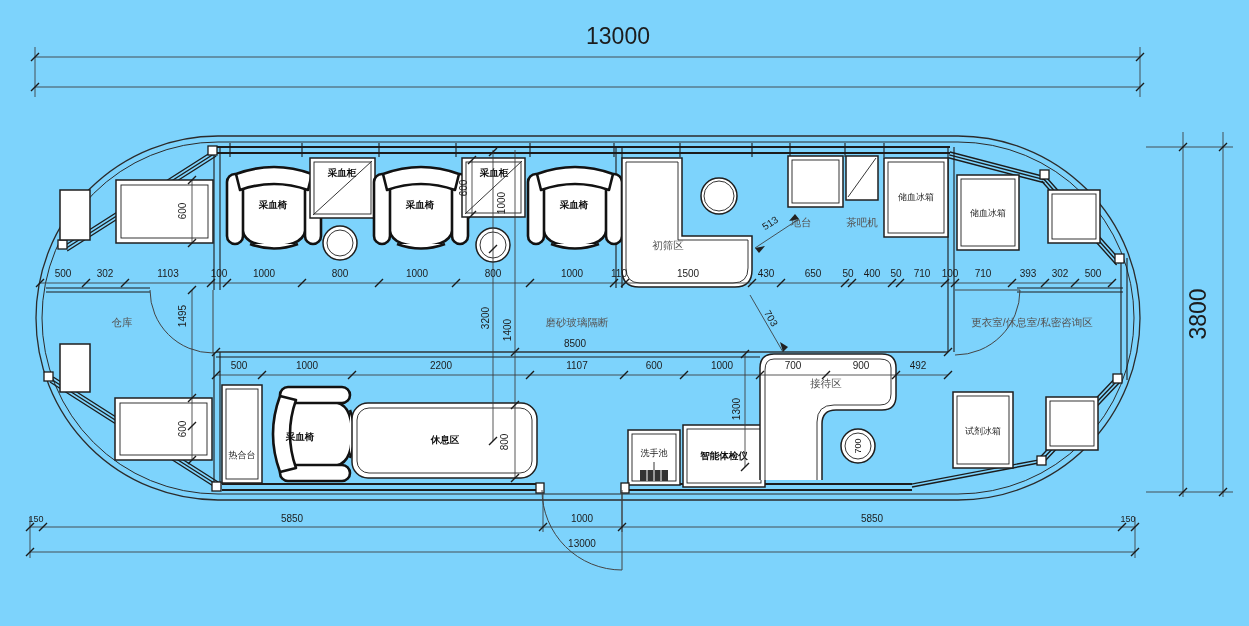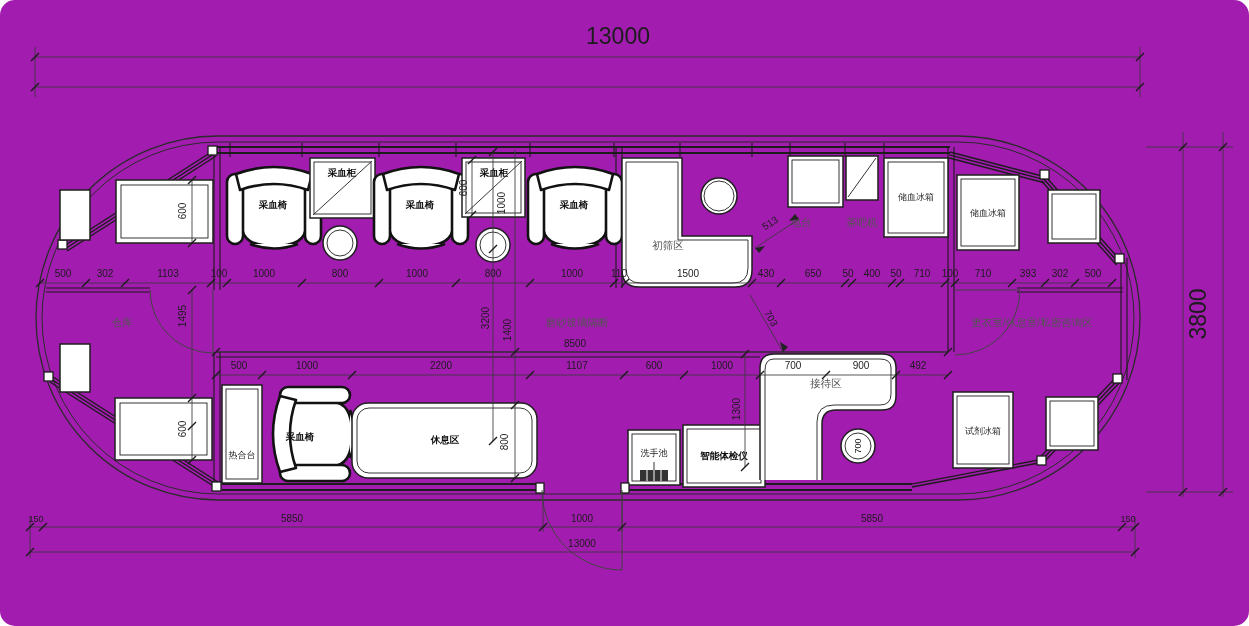--- a/index.html
+++ b/index.html
@@ -1,16 +1,16 @@
 <!DOCTYPE html>
 <html><head>
 <meta charset="utf-8">
 <style>
   html,body{margin:0;padding:0;background:#fff;}
-  #stage{width:1249px;height:626px;position:relative;background:#a21caf;overflow:hidden;border-radius:15px;}
+  #stage{width:1249px;height:626px;position:relative;background:#7dd3fc;overflow:hidden;}
   svg{display:block;}
   .hull{stroke:#2b2b2b;stroke-width:1.3;fill:none}
   .w{stroke:#1c1c1c;stroke-width:1.8;fill:none}
   .w2{stroke:#1c1c1c;stroke-width:1.1;fill:none}
   .tri{stroke:#1c1c1c;stroke-width:1.4;fill:none}
   .f{fill:#fff;stroke:#1f1f1f;stroke-width:1.5}
   .fi{fill:none;stroke:#1f1f1f;stroke-width:0.9}
   .dl{stroke:#3a3a3a;stroke-width:0.85;fill:none}
   .arc{stroke:#444;stroke-width:1;fill:none}
   .tickpath{stroke:#1b1b1b;stroke-width:1.4;fill:none}

